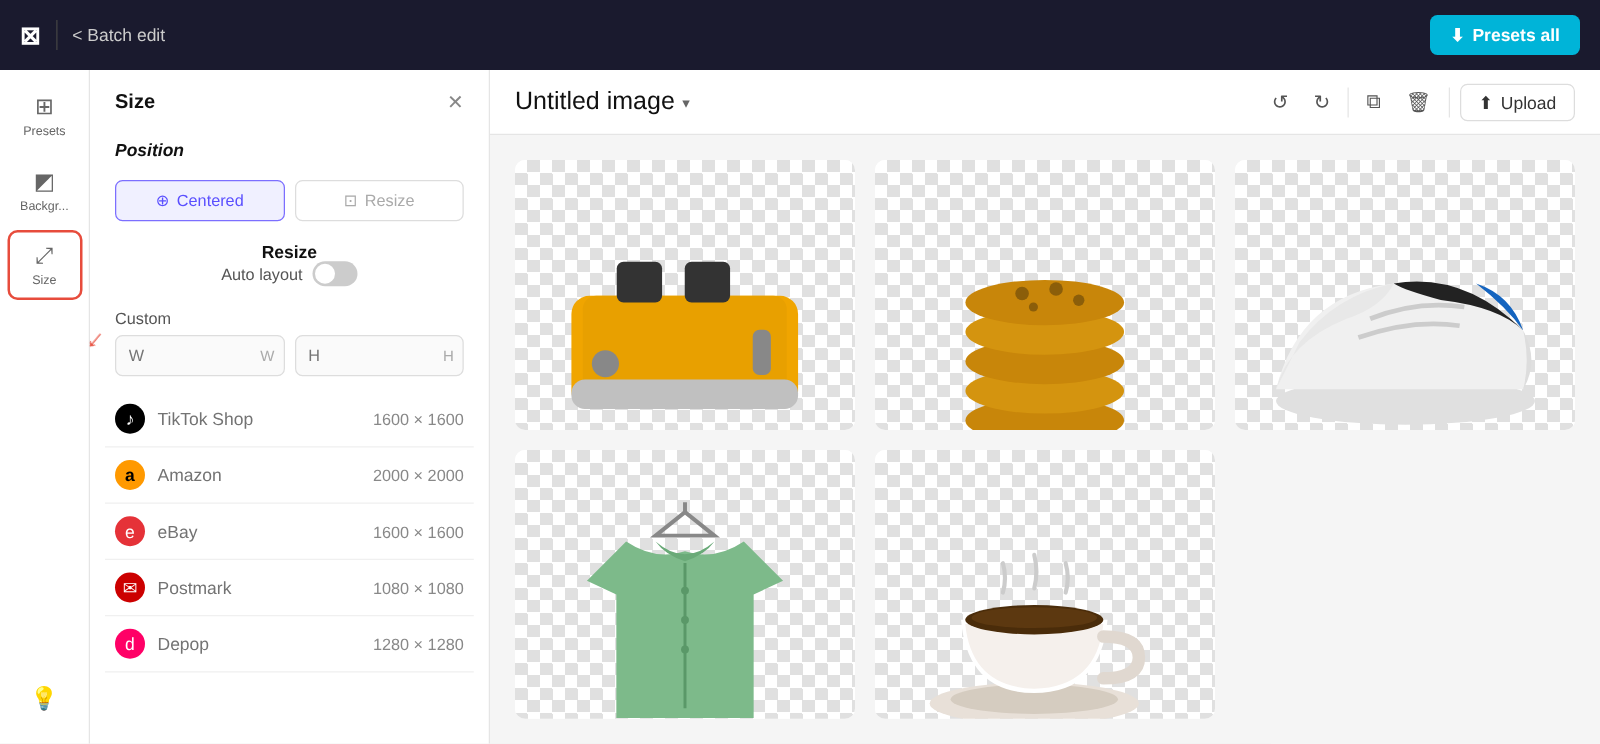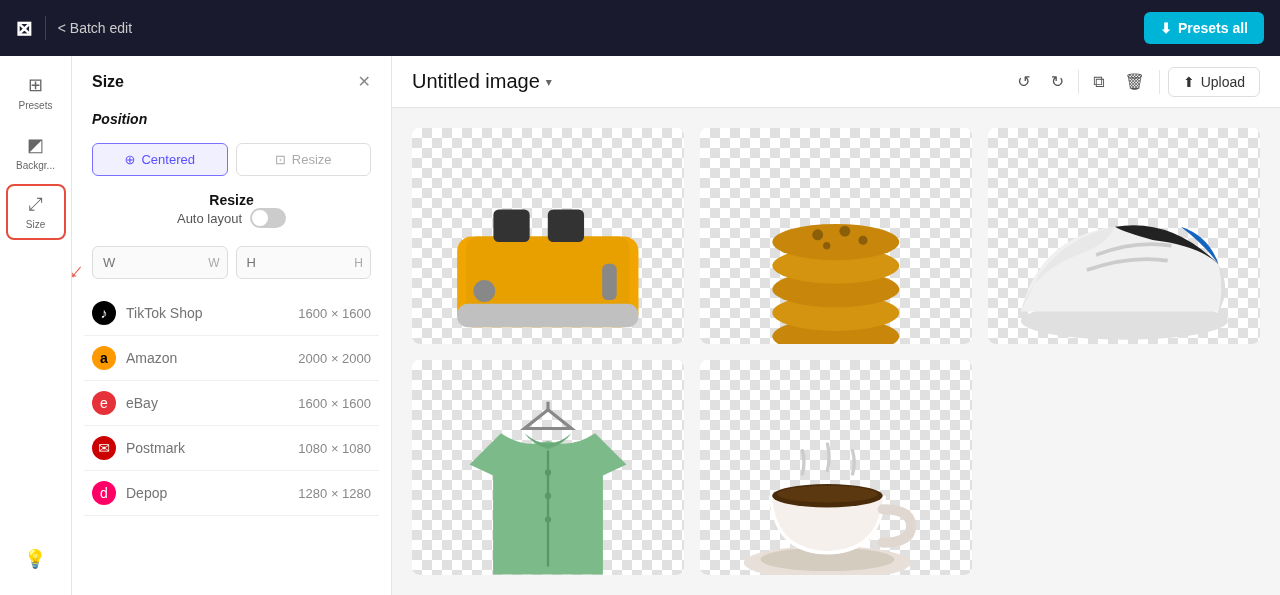--- a/index.html
+++ b/index.html
@@ -186,20 +186,21 @@
 
     <div class="resize-section">
       <div class="resize-row">
         <span class="resize-label">Resize</span>
         <div class="auto-layout-row">
           <span>Auto layout</span>
           <div class="toggle"></div>
         </div>
       </div>
     </div>
+    <div class="custom-label">Custom</div>
     <div class="dimension-inputs">
       <div class="dim-input-wrap">
         <input class="dim-input" type="text" placeholder="W" style="">
         <span class="dim-label">W</span>
       </div>
       <div class="dim-input-wrap">
         <input class="dim-input" type="text" placeholder="H" style="">
         <span class="dim-label">H</span>
       </div>
     </div>

